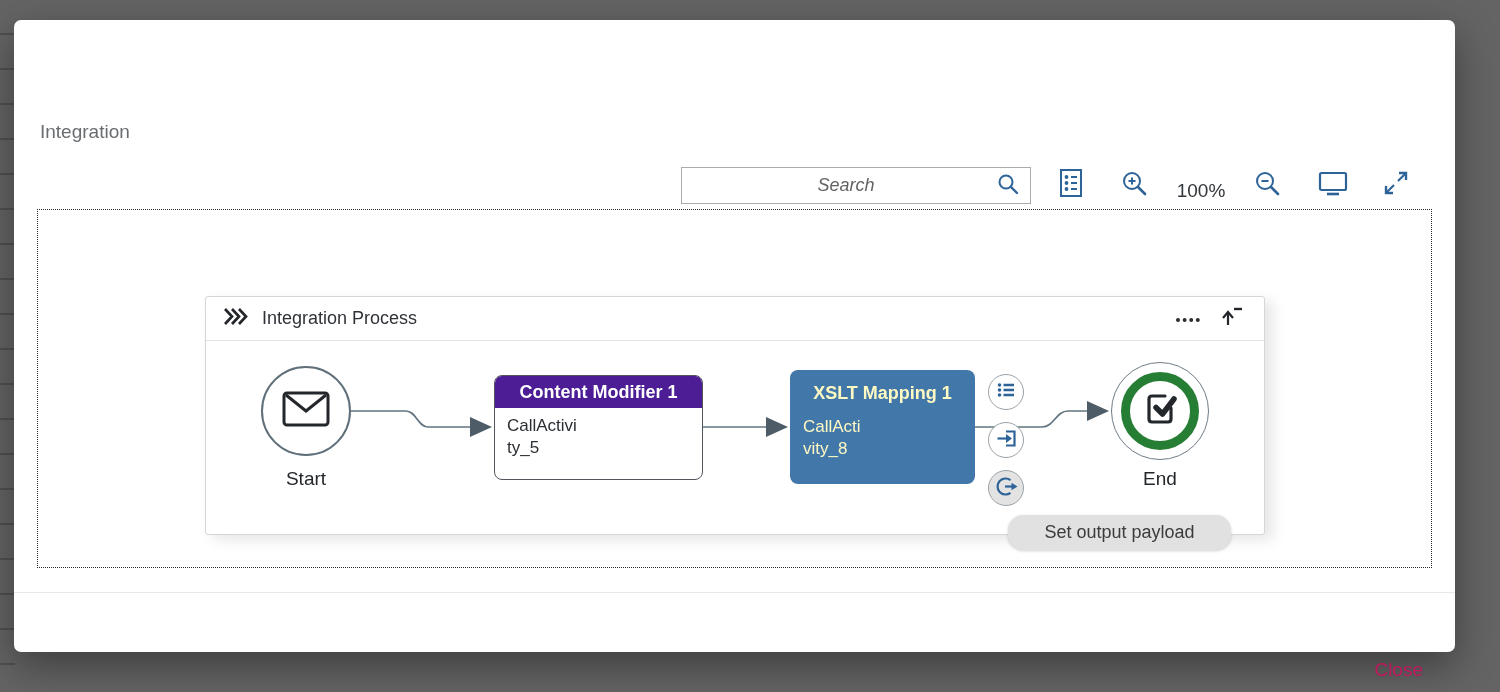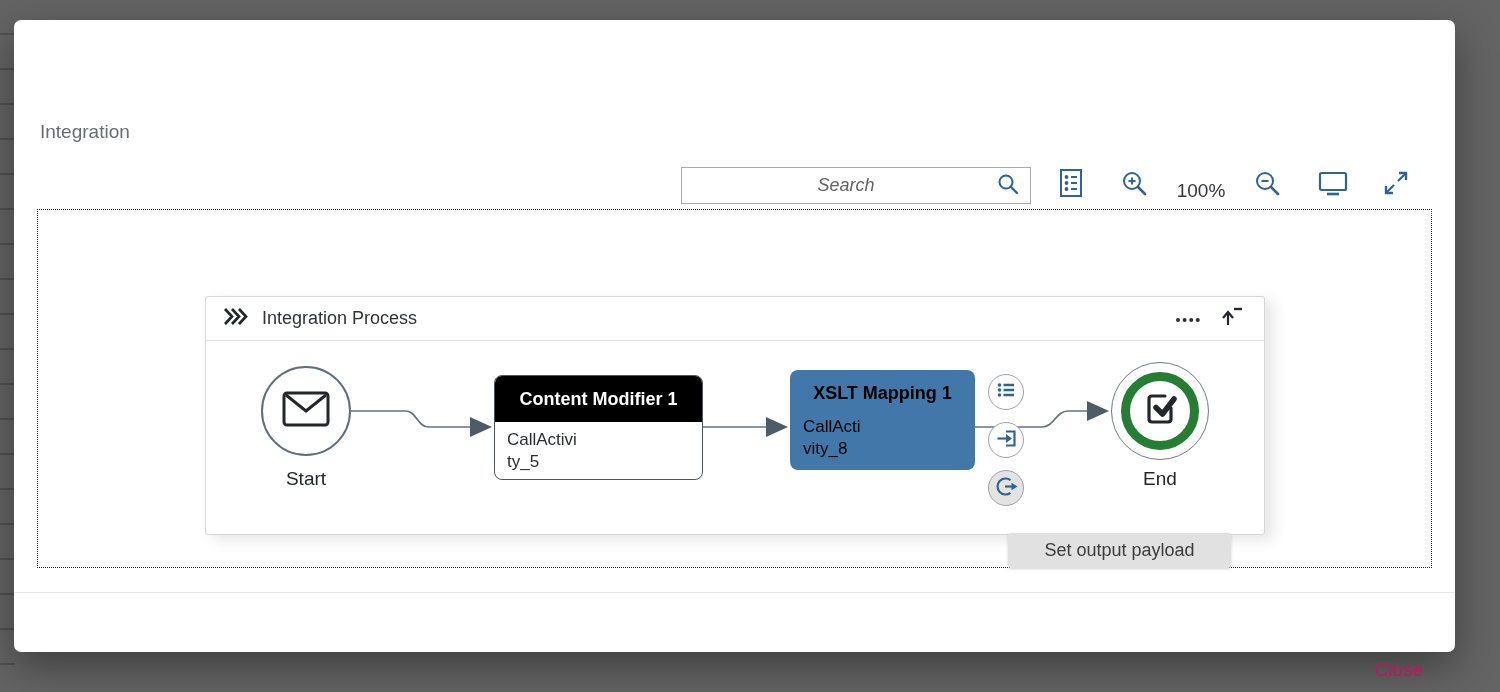--- a/index.html
+++ b/index.html
@@ -84,29 +84,29 @@
   .node-label{ position:absolute; text-align:center; font-size:19px; color:#23272b; z-index:4; }
   .start-label{ left:247px; width:90px; top:448px; }
   .end-label{ left:1097px; width:98px; top:448px; }
 
   .cm-box{
     position:absolute; left:480px; top:355px; width:209px; height:105px;
     border:1.5px solid #50565c; border-radius:8px; background:#fff;
     overflow:hidden; z-index:4; cursor:pointer;
   }
   .cm-header{
-    height:46px; background:#000000; color:#fff;
+    height:32px; background:#4c1d95; color:#fff;
     font-size:18px; font-weight:700;
     display:flex; align-items:center; justify-content:center;
   }
   .cm-body{ padding:7px 0 0 12px; font-size:17px; color:#2a2e32; line-height:1.32; }
 
   .xslt-box{
-    position:absolute; left:776px; top:350px; width:185px; height:100px;
-    background:#4278a9; border-radius:8px; color:#000000; z-index:4; cursor:pointer;
+    position:absolute; left:776px; top:350px; width:185px; height:114px;
+    background:#4278a9; border-radius:8px; color:#fef9c3; z-index:4; cursor:pointer;
   }
   .xslt-title{ padding-top:13px; text-align:center; font-size:18px; font-weight:700; }
   .xslt-sub{ padding:12px 8px 0 13px; font-size:17px; line-height:1.32; }
 
   .circle-btn{
     position:absolute; left:974px; width:36px; height:36px;
     border:1px solid #9aa2a8; border-radius:50%; background:#fff;
     display:flex; align-items:center; justify-content:center;
     z-index:5; cursor:pointer;
   }
@@ -117,22 +117,22 @@
     border:1.5px solid #707c85; border-radius:50%; background:#fff;
     display:flex; align-items:center; justify-content:center; z-index:4; cursor:pointer;
   }
   .end-ring{
     width:78px; height:78px; border-radius:50%;
     border:9px solid #267d34; background:#fff;
     display:flex; align-items:center; justify-content:center;
   }
 
   .tooltip{
-    position:absolute; left:994px; top:513px; width:223px; height:35px;
-    background:#e1e1e1; border-radius:3px;
+    position:absolute; left:994px; top:495px; width:223px; height:35px;
+    background:#e1e1e1; border-radius:15px;
     display:flex; align-items:center; justify-content:center;
     font-size:18px; color:#3c3c3c; z-index:7;
     box-shadow:0 1px 3px rgba(0,0,0,0.18);
   }
 
   .footer-divider{ position:absolute; left:0; right:0; top:572px; border-top:1px solid #e8e8e8; }
   .close-btn{
     position:absolute; right:20px; top:585px;
     font-size:19px; color:#be185d; padding:6px 12px; cursor:pointer;
     background:none; border:none; font-family:"Liberation Sans", sans-serif;margin-top:48px;

